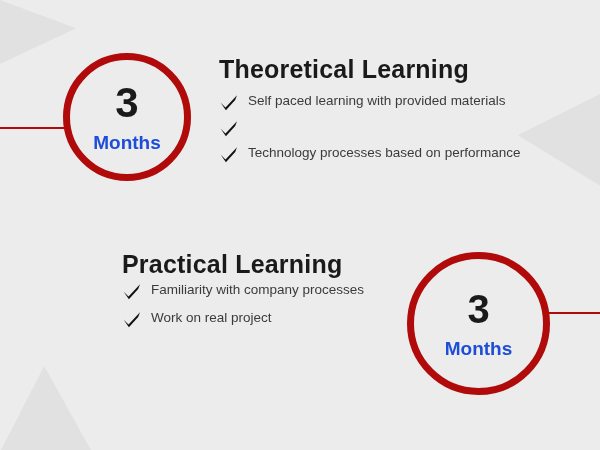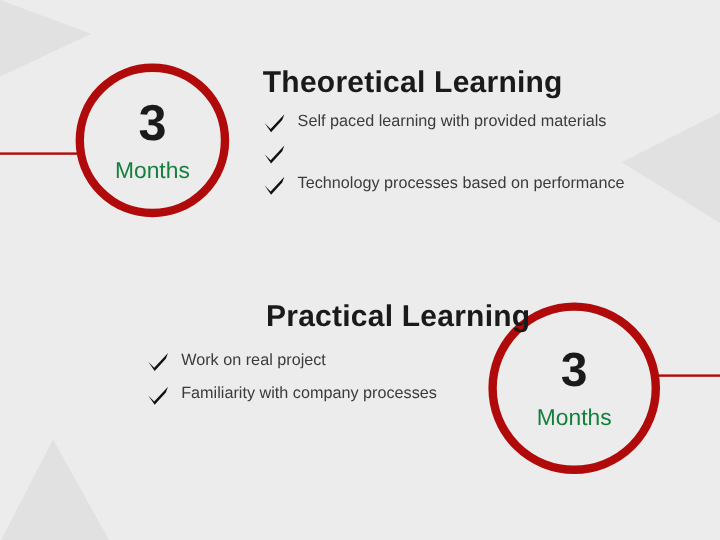--- a/index.html
+++ b/index.html
@@ -67,40 +67,40 @@
   .circle-number {
     font-size: 42px;
     font-weight: bold;
     color: #1a1a1a;
     line-height: 1;
     letter-spacing: 0px;
   }
   #circle-practical .circle-number { font-size: 40px; }
   .circle-unit {
     font-size: 19px;
-    font-weight: normal;
-    color: #15803d;
+    font-weight: bold;
+    color: #1d4ed8;
     line-height: 1;
     margin-top: 9px;
   }
   #circle-practical .circle-unit { font-size: 19px; margin-top: 10px; }
 
   
   .block { position: absolute; }
   #block-theoretical { left: 219px; top: 55px;  width: 360px; }
   #block-practical   { left: 122px; top: 250px; width: 320px; }
 
   .block-title {
     font-size: 25px;
     font-weight: bold;
     color: #1a1a1a;
     margin: 0 0 10px 0;
     letter-spacing: 0.2px;
   }
-  #block-practical .block-title { margin-bottom: 14px; text-align: right; }
+  #block-practical .block-title { margin-bottom: 4px; }
 
   ul.bullet-list {
     list-style: none;
     margin: 0;
     padding: 0;
   }
   ul.bullet-list li {
     display: flex;
     align-items: flex-start;
     margin-bottom: 9px;
@@ -174,26 +174,26 @@
 
   <div class="block" id="block-practical">
     <h2 class="block-title">Practical Learning</h2>
     <ul class="bullet-list">
       <li>
         <span class="check-icon">
           <svg viewBox="0 0 20 17" width="20" height="17" aria-hidden="true">
             <path d="M1.5 8.5 L6.5 13.5 L18 1.2 L16.2 6.0 L6.9 16.2 Z" fill="currentColor"></path>
           </svg>
         </span>
-        <span class="bullet-text">Work on real project</span>
+        <span class="bullet-text">Familiarity with company processes</span>
       </li>
       <li>
         <span class="check-icon">
           <svg viewBox="0 0 20 17" width="20" height="17" aria-hidden="true">
             <path d="M1.5 8.5 L6.5 13.5 L18 1.2 L16.2 6.0 L6.9 16.2 Z" fill="currentColor"></path>
           </svg>
         </span>
-        <span class="bullet-text">Familiarity with company processes</span>
+        <span class="bullet-text">Work on real project</span>
       </li>
     </ul>
   </div>
 
 </div>
 
 </body></html>

